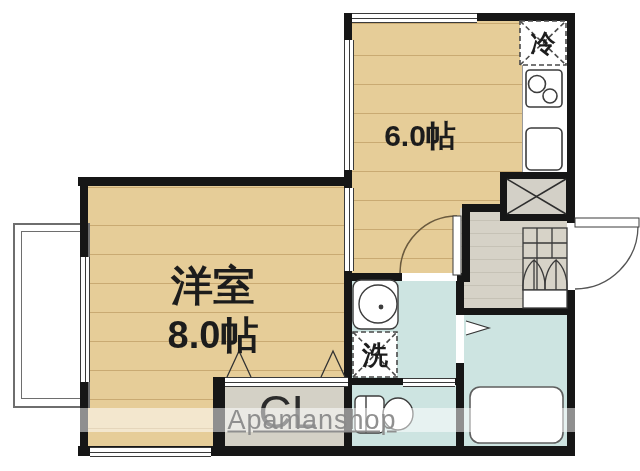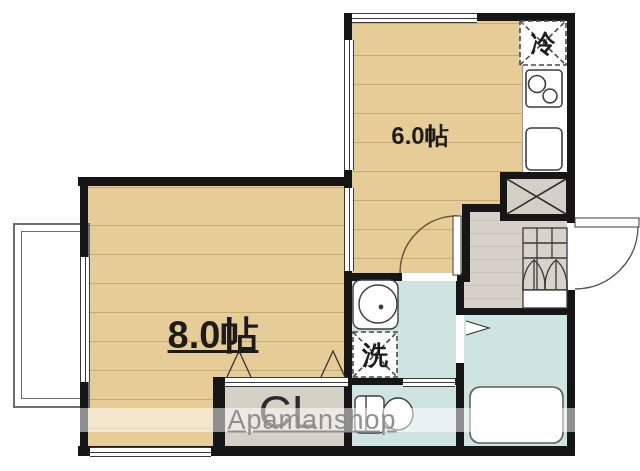--- a/index.html
+++ b/index.html
@@ -136,22 +136,23 @@
       <line x1="366" y1="396" x2="366" y2="433"></line>
       <ellipse cx="398" cy="414" rx="15" ry="16"></ellipse>
     </g>
 
     <g fill="none" stroke="#333" stroke-width="1.3">
       <path d="M 227 377 L 239 351 L 251 377"></path>
       <path d="M 321 377 L 333 351 L 345 377"></path>
     </g>
   </svg>
 
-  <div class="lbl" style="left:420px;top:136px;font-size:24px;">6.0帖</div>
-  <div class="lbl" style="left:213px;top:335px;font-size:38px;text-decoration:underline;">8.0帖</div>
+  <div class="lbl" style="left:420px;top:136px;font-size:30px;">6.0帖</div>
+  <div class="lbl" style="left:213px;top:286px;font-size:42px;">洋室</div>
+  <div class="lbl" style="left:213px;top:335px;font-size:38px;">8.0帖</div>
   <div class="lbl" style="left:543px;top:43px;font-size:25px;">冷</div>
   <div class="lbl" style="left:375px;top:355px;font-size:26px;">洗</div>
   <div class="lbl" style="left:288px;top:412px;font-size:46px;font-weight:400;color:#2b2b2b;">CL</div>
 
   <div id="wm-band"></div>
   <div id="wm-text">Apamanshop</div>
 
 </div>
 
 </body></html>

